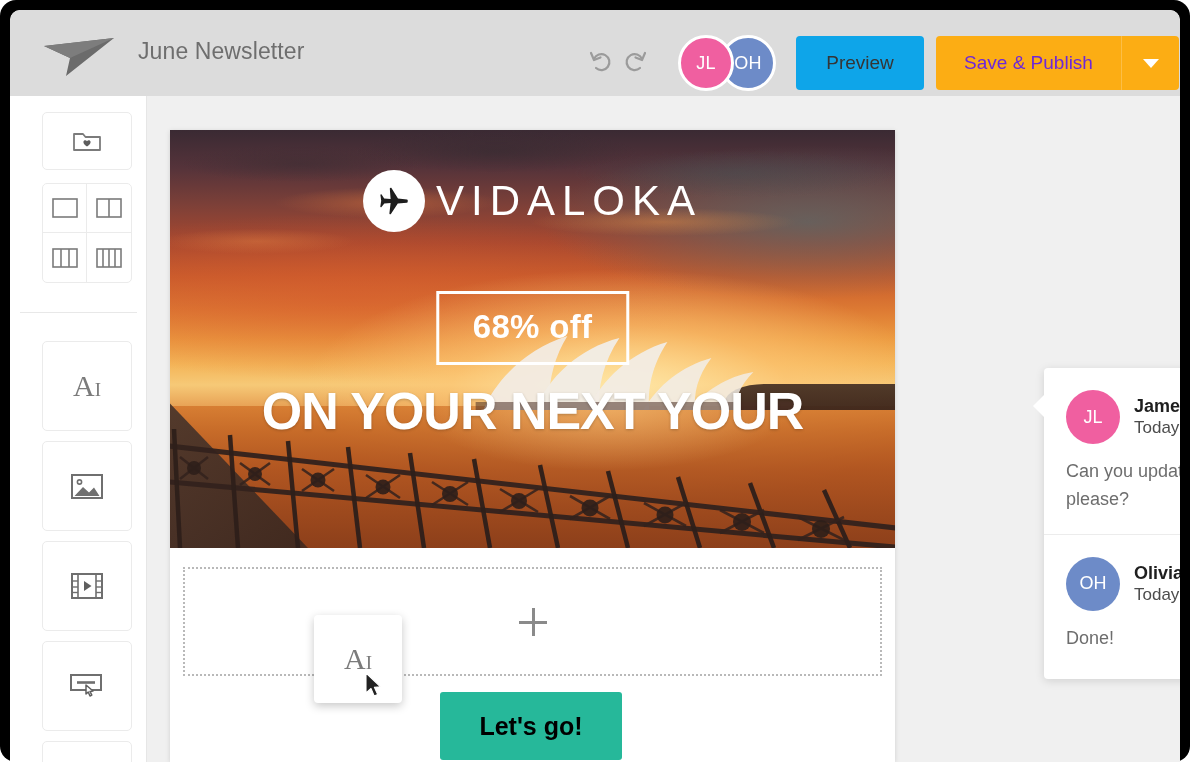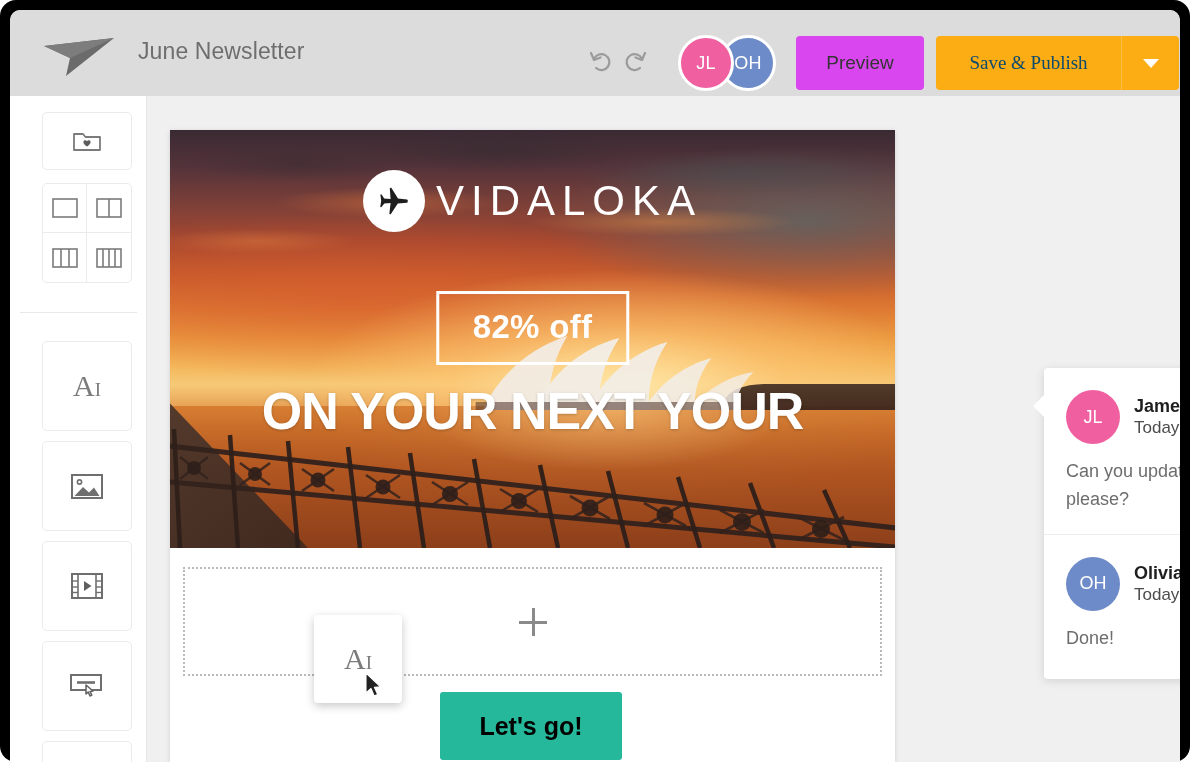--- a/index.html
+++ b/index.html
@@ -54,34 +54,34 @@
     display: flex; align-items: center; justify-content: center;
     color: #ffffff; font-size: 18px; letter-spacing: .3px;
     cursor: pointer;
   }
   #avatar-jl { left: 668px; top: 25px; width: 56px; height: 56px; background: #f05fa0; z-index: 3; }
   #avatar-oh { left: 710px; top: 25px; width: 56px; height: 56px; background: #6d8bc8; z-index: 2; }
 
   #preview-button {
     position: absolute; left: 786px; top: 26px;
     width: 128px; height: 54px;
-    background: #d946ef; border: none; border-radius: 4px;
+    background: #0ea5e9; border: none; border-radius: 4px;
     font-family: "Liberation Sans", sans-serif;
     font-size: 19px; color: #353535; cursor: pointer;
   }
   #publish-group {
     position: absolute; left: 926px; top: 26px;
     width: 243px; height: 54px;
     background: #fcad14; border-radius: 4px;
     display: flex; align-items: stretch; cursor: default;
   }
   #publish-button {
     flex: 1; background: transparent; border: none;
-    font-family: Liberation Serif, serif;
-    font-size: 19px; color: #0c4a6e; cursor: pointer;
+    font-family: Liberation Sans, sans-serif;
+    font-size: 19px; color: #6d28d9; cursor: pointer;
     display: flex; align-items: center; justify-content: center;
   }
   #publish-dropdown {
     width: 58px; border-left: 1px solid #fdbe46;
     display: flex; align-items: center; justify-content: center;
     cursor: pointer;
   }
   #publish-dropdown .caret {
     width: 0; height: 0;
     border-left: 8px solid transparent;
@@ -526,21 +526,21 @@
           <div id="hero-logo">
             <div id="logo-circle">
               <svg viewBox="0 0 34 34" width="34" height="34" aria-hidden="true">
                 <path d="M30 15.5 L21 14.6 L14.6 4.2 C14.2 3.6 13 3.6 12.8 4.6 L13.6 15 L7.2 14.4 L4.6 10.6 C4.3 10.2 3.4 10.3 3.4 11 L4.2 16.8 L3.3 22.6 C3.2 23.3 4.1 23.5 4.5 23 L7.3 19.4 L13.6 19 L12.4 29.3 C12.3 30.3 13.5 30.5 13.9 29.9 L20.8 19.6 L29.9 18.8 C31 18.7 31.2 15.6 30 15.5 Z" fill="#1e1e1e"></path>
               </svg>
             </div>
             <div id="brand-name">VIDALOKA</div>
           </div>
 
           <div id="discount-badge">
-            <span>82% off</span>
+            <span>68% off</span>
           </div>
 
           <div id="hero-headline">ON YOUR NEXT YOUR</div>
         </div>
 
         <div id="dropzone">
           <span class="plus"></span>
           <span class="hidden-text">+</span>
         </div>
 

